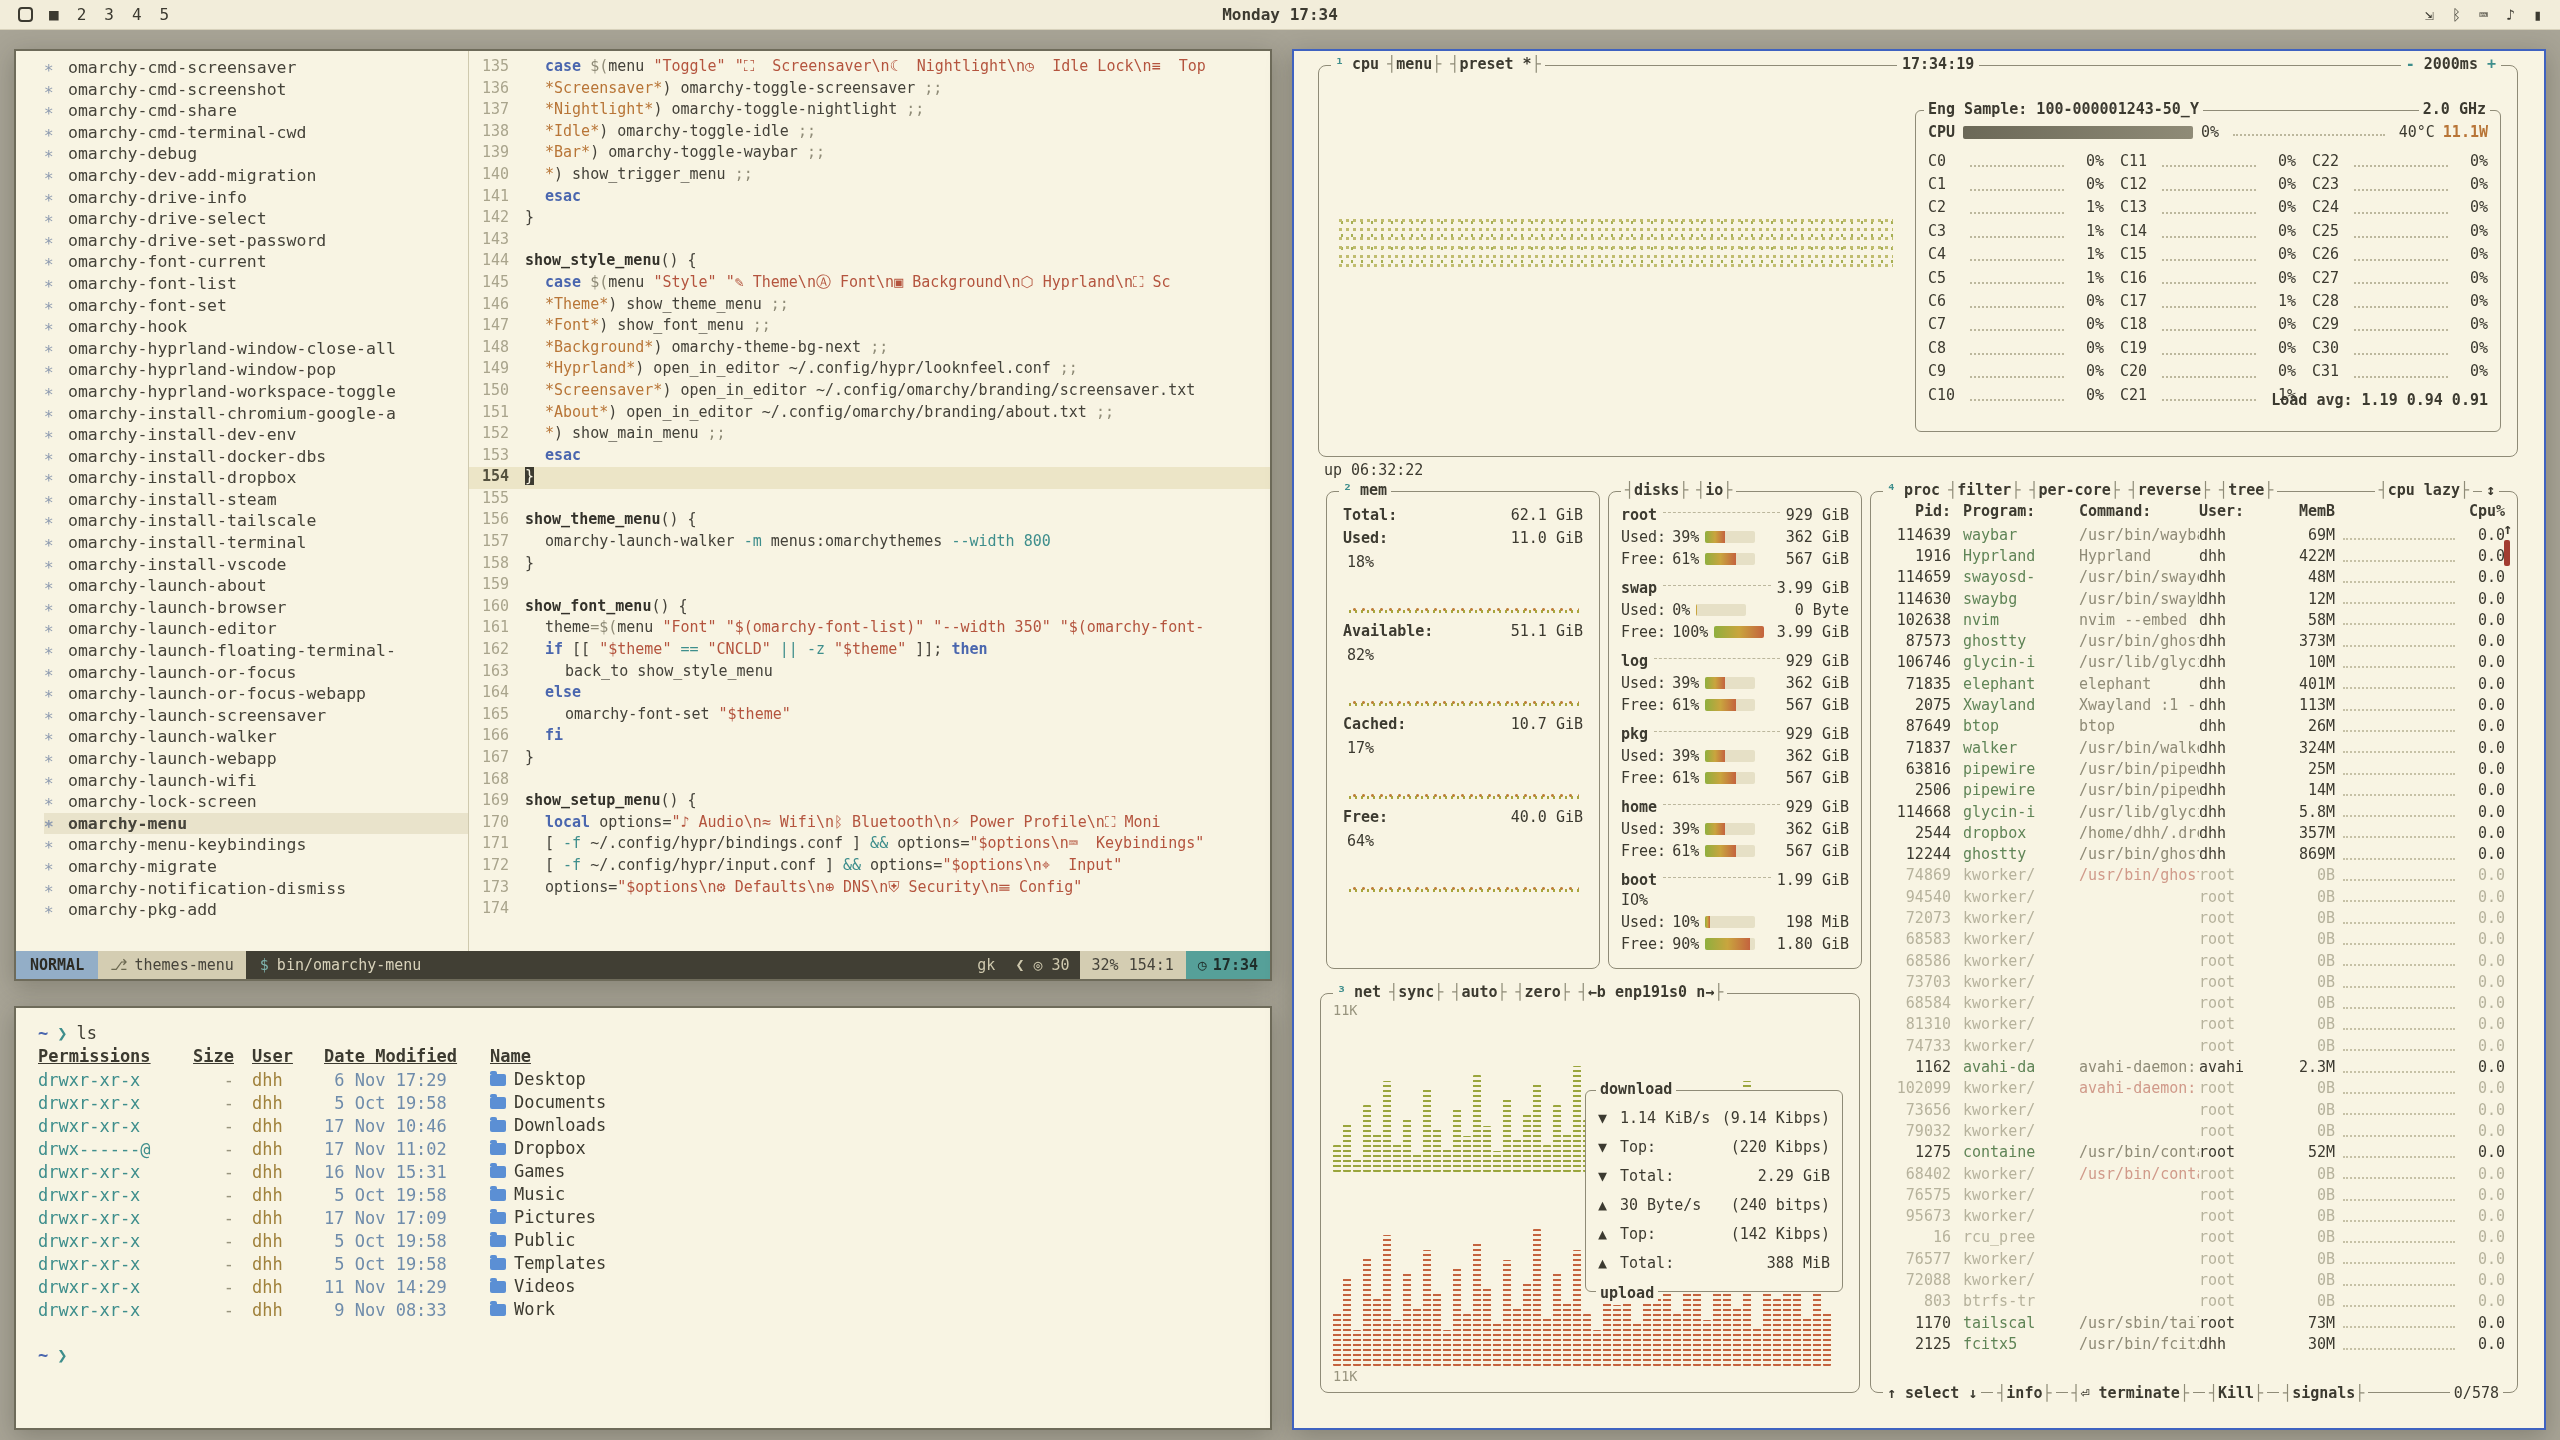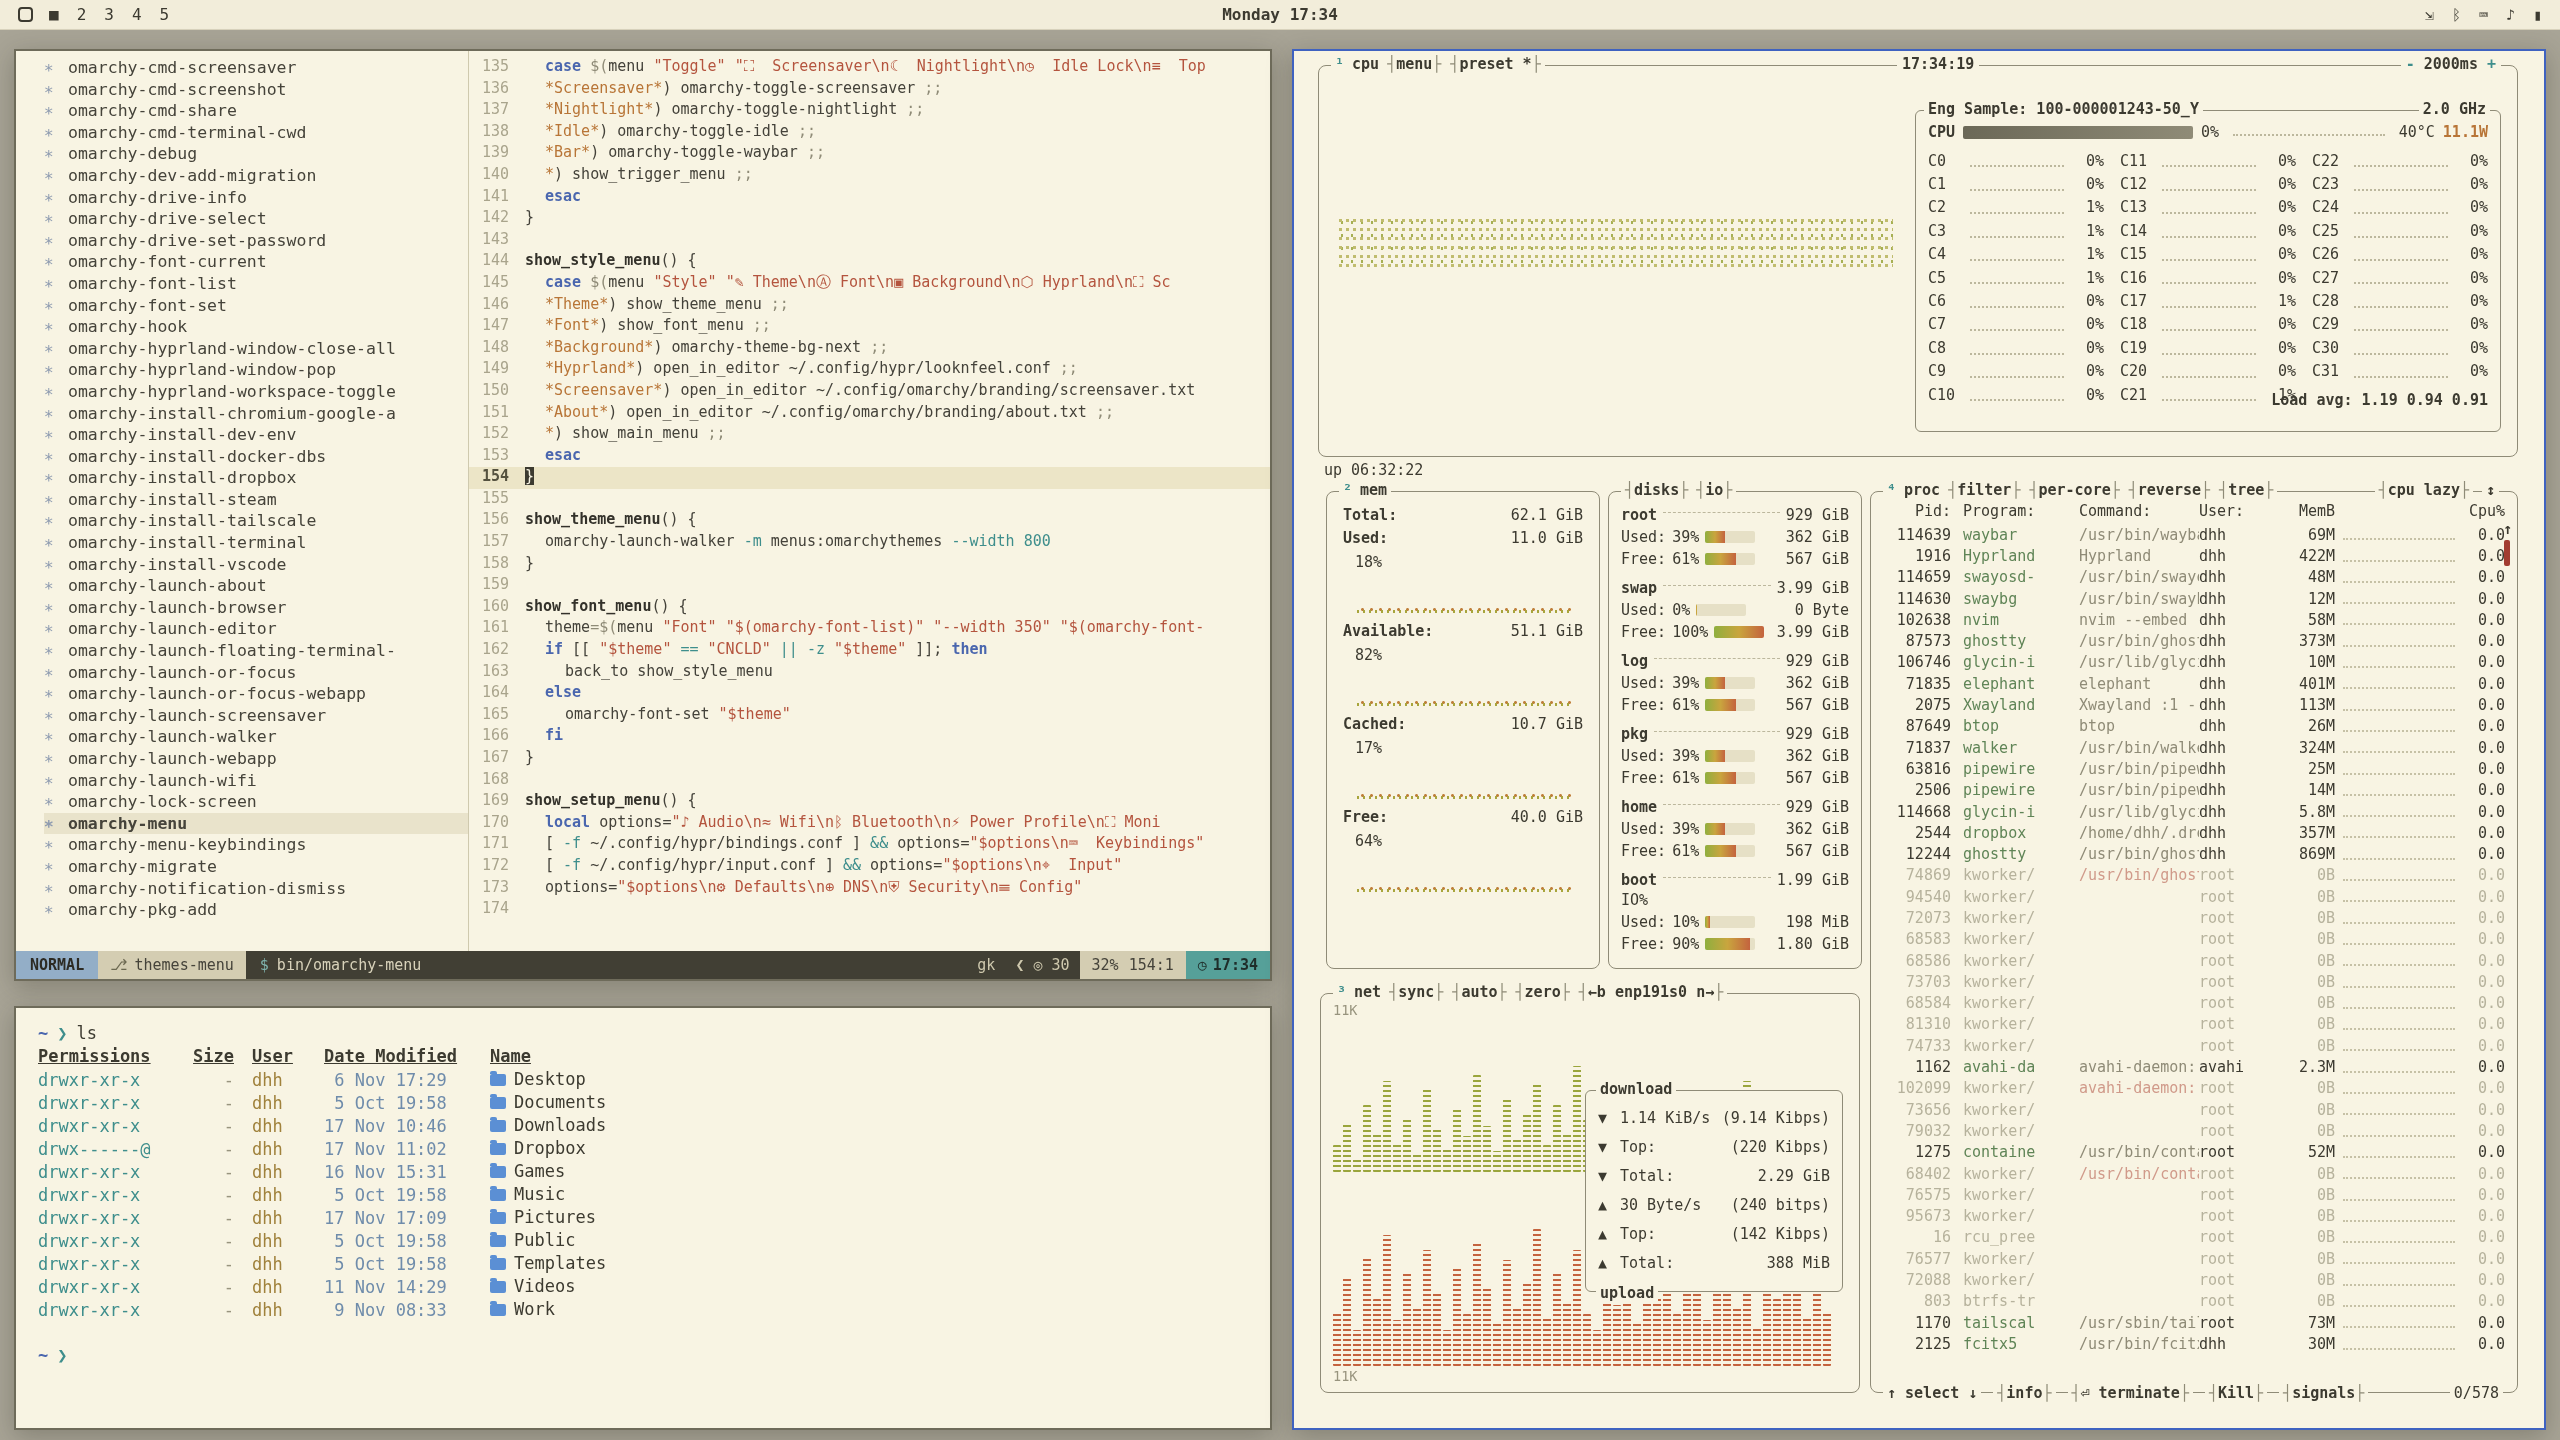--- a/index.html
+++ b/index.html
@@ -105,21 +105,21 @@
   .coregrid{display:grid;grid-template-columns:repeat(3,1fr);grid-auto-flow:column;grid-template-rows:repeat(11,23.4px);padding:6px 12px 0;column-gap:16px}
   .core{display:flex;align-items:center}
   .cname{width:36px}
   .cpct{width:34px;text-align:right}
   .loadavg{position:absolute;right:12px;bottom:22px;font-weight:bold}
   .uptime{position:absolute;left:30px;top:410px;color:var(--ink)}
 
   .membox{left:32px;top:440px;width:274px;height:478px;padding:14px 16px 0}
   .mrow{display:flex;justify-content:space-between;height:23px}
   .mlab{font-weight:bold}
-  .mgraph{height:62px;position:relative;margin:1px 12px 7px;
+  .mgraph{height:62px;position:relative;margin:1px 4px 7px;
     background-image:radial-gradient(#a8a53c 1.2px,transparent 1.4px),radial-gradient(#c0803c 1.2px,transparent 1.4px);
     background-size:6px 7px,9px 11px;background-position:0 100%,3px 100%;background-repeat:repeat-x}
   .mpct{position:absolute;left:0;top:0}
 
   .diskbox{left:314px;top:440px;width:254px;height:478px;padding:12px 12px 0}
   .dentry{margin-bottom:7px}
   .dname{display:flex;height:22px;align-items:center}
   .dn{font-weight:bold}
   .dlead{flex:1;border-bottom:1.5px dashed #bcb79d;margin:0 6px 6px}
   .dio{height:20px;color:var(--ink)}
@@ -140,21 +140,21 @@
   .netpanel{position:absolute;right:16px;top:96px;width:258px;height:202px;border:1.5px solid var(--bd);border-radius:6px;background:var(--paper);padding:12px 12px 8px}
   .nplab{position:absolute;background:var(--paper);padding:0 4px;font-weight:bold;left:10px}
   .nplab.t{top:-11px}.nplab.b{bottom:-11px}
   .nrow{display:flex;height:29px;align-items:center}
   .narr{width:22px}
   .nright{margin-left:auto}
 
   .procbox{left:576px;top:440px;width:648px;height:902px}
   .psort{position:absolute;top:-11px;right:44px;background:var(--paper);padding:0 4px}
   .pupdn{position:absolute;top:-11px;right:18px;background:var(--paper);padding:0 4px;color:var(--ink);font-weight:bold}
-  .phead{display:flex;font-weight:normal;padding:10px 12px 4px;align-items:center}
+  .phead{display:flex;font-weight:bold;padding:10px 12px 4px;align-items:center}
   .prows{overflow:hidden}
   .prow{display:flex;height:21.3px;align-items:center;padding:0 12px}
   .ppid{width:80px;text-align:right;padding-right:12px;flex:none}
   .pprog{width:116px;flex:none;overflow:hidden;white-space:nowrap}
   .pcmd{flex:1;overflow:hidden;white-space:nowrap}
   .puser{width:78px;flex:none}
   .pmem{width:58px;text-align:right;flex:none}
   .plead{width:112px;flex:none;border-bottom:2px dotted #c6c1a6;margin:0 8px 5px;align-self:flex-end}
   .phead .plead{border-bottom:none}
   .pcpu{width:42px;text-align:right;flex:none}

